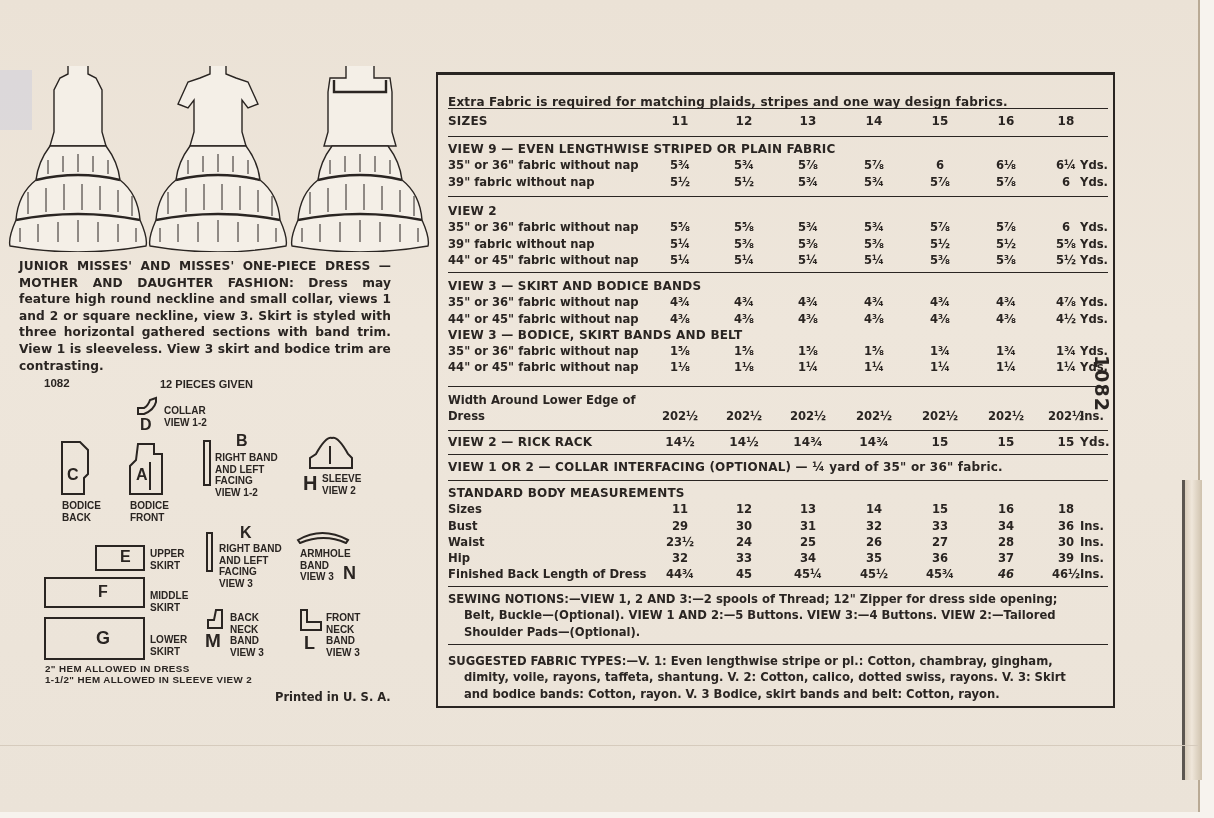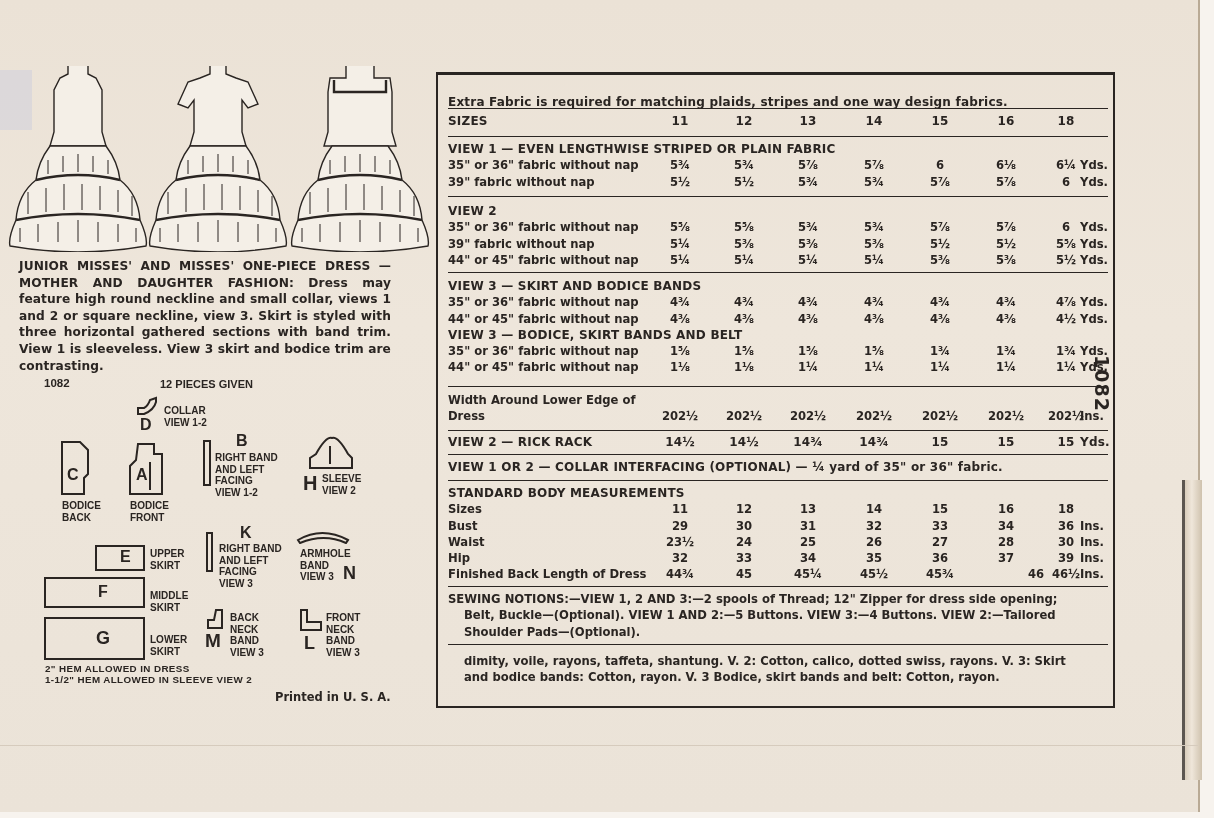--- a/index.html
+++ b/index.html
@@ -229,21 +229,21 @@
           <span class="c" style="left: 340px;">13</span>
           <span class="c" style="left: 406px;">14</span>
           <span class="c" style="left: 472px;">15</span>
           <span class="c" style="left: 538px;">16</span>
           <span class="c" style="left: 598px;">18</span>
         </div>
     </div>
 
     <div class="sect" style="top:62px;height:60px;">
       <div class="row hdr" style="top:4px;">
-          <span class="lbl">VIEW 1 — EVEN LENGTHWISE STRIPED OR PLAIN FABRIC</span>
+          <span class="lbl">VIEW 9 — EVEN LENGTHWISE STRIPED OR PLAIN FABRIC</span>
         </div>
       <div class="row" style="top:4px;">
           <span class="lbl">35" or 36" fabric without nap</span>
           <span class="c" style="left: 212px;">5¾</span>
           <span class="c" style="left: 276px;">5¾</span>
           <span class="c" style="left: 340px;">5⅞</span>
           <span class="c" style="left: 406px;">5⅞</span>
           <span class="c" style="left: 472px;">6</span>
           <span class="c" style="left: 538px;">6⅛</span>
           <span class="c" style="left: 598px;">6¼</span>
@@ -438,30 +438,31 @@
           <span class="c" style="left: 598px;">39</span>
           <span class="u">Ins.</span>
         </div>
       <div class="row" style="top:4px;">
           <span class="lbl">Finished Back Length of Dress</span>
           <span class="c" style="left: 212px;">44¾</span>
           <span class="c" style="left: 276px;">45</span>
           <span class="c" style="left: 340px;">45¼</span>
           <span class="c" style="left: 406px;">45½</span>
           <span class="c" style="left: 472px;">45¾</span>
-          <span class="c" style="left: 568px;">46</span>
+          <span class="c" style="left: 538px; font-style: italic;">46</span>
           <span class="c" style="left: 598px;">46½</span>
           <span class="u">Ins.</span>
         </div>
     </div>
 
     <div class="sect para" style="top:512px;height:58px;padding-top:4px;">
       <span style="display:block">SEWING NOTIONS:—VIEW 1, 2 AND 3:—2 spools of Thread; 12" Zipper for dress side opening;</span>
       <span class="hang">Belt, Buckle—(Optional). VIEW 1 AND 2:—5 Buttons. VIEW 3:—4 Buttons. VIEW 2:—Tailored</span>
       <span class="hang">Shoulder Pads—(Optional).</span>
     </div>
 
     <div class="sect para nob" style="top:572px;height:58px;padding-top:6px;">
+      <span style="display:block">SUGGESTED FABRIC TYPES:—V. 1: Even lengthwise stripe or pl.: Cotton, chambray, gingham,</span>
       <span class="hang">dimity, voile, rayons, taffeta, shantung. V. 2: Cotton, calico, dotted swiss, rayons. V. 3: Skirt</span>
       <span class="hang">and bodice bands: Cotton, rayon. V. 3 Bodice, skirt bands and belt: Cotton, rayon.</span>
     </div>
   </div>
 </div>
 
 </body></html>

